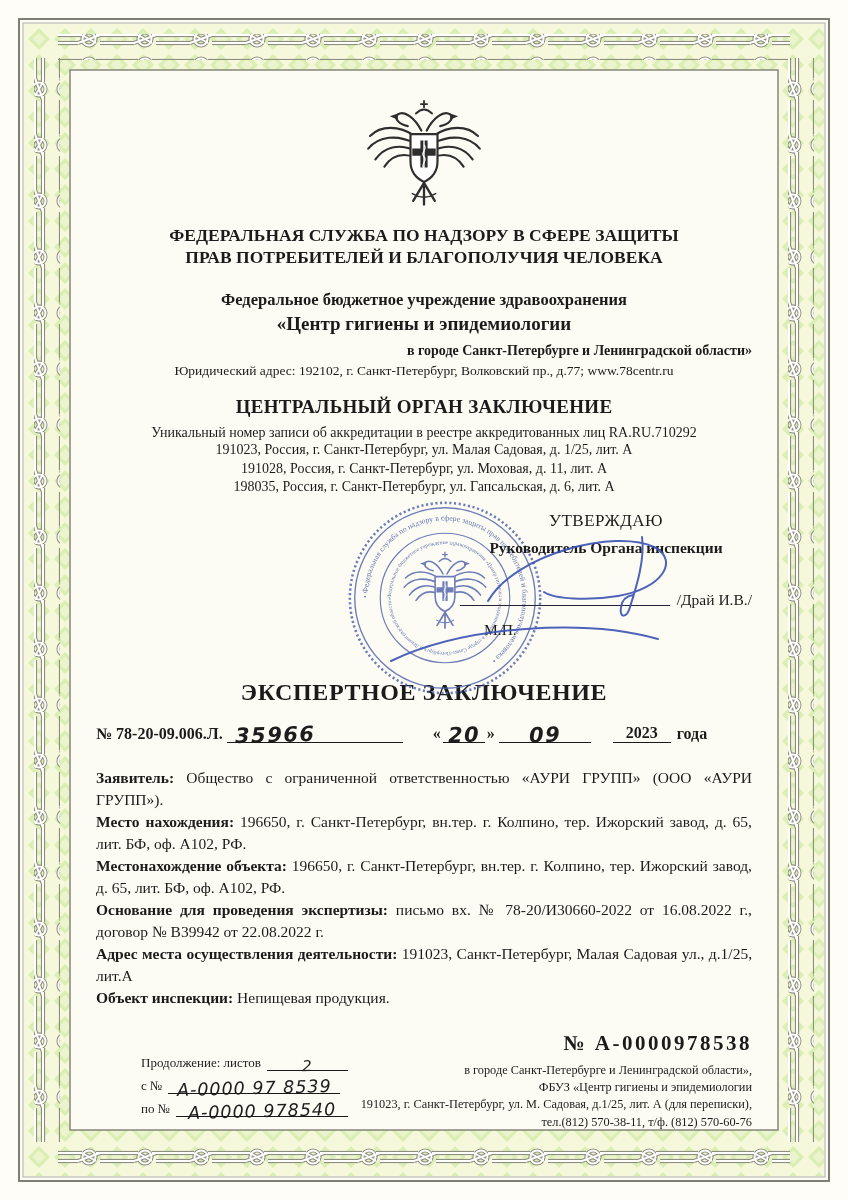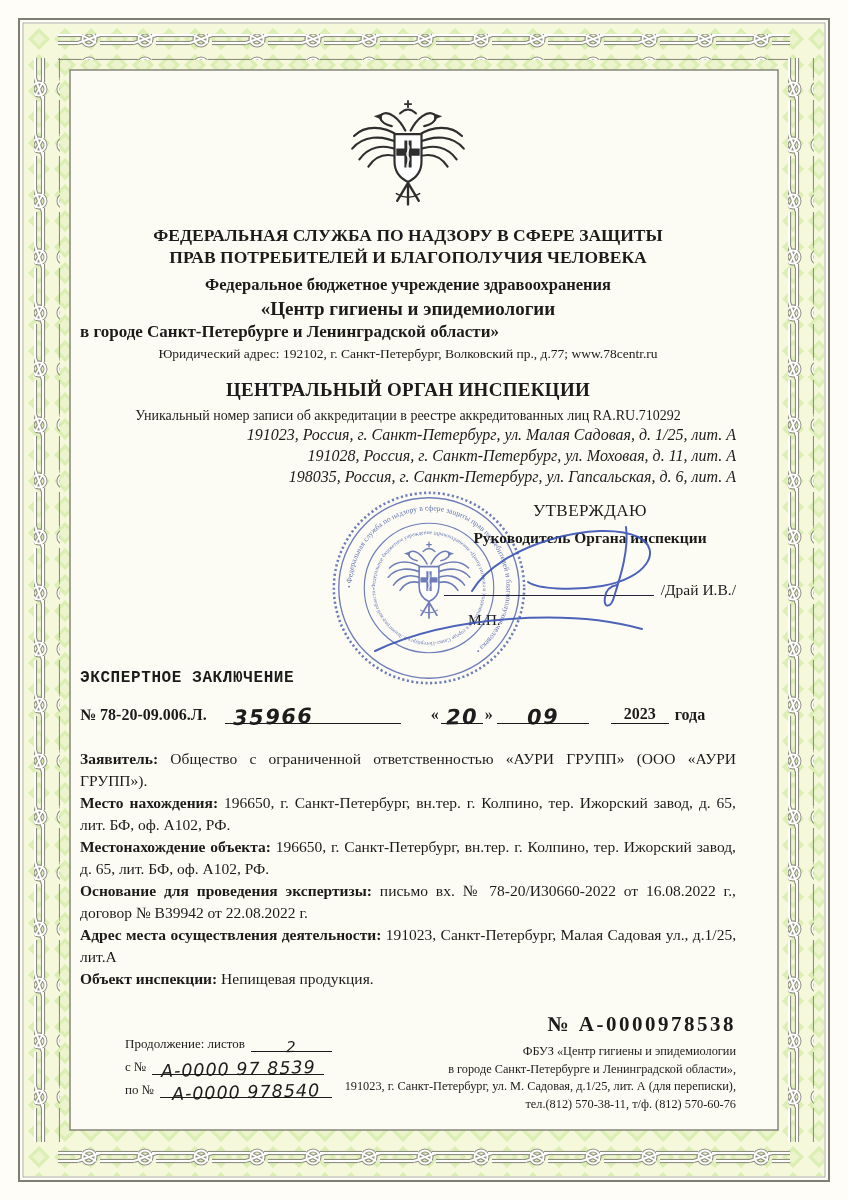--- a/index.html
+++ b/index.html
@@ -3,53 +3,53 @@
 <meta charset="utf-8">
 <style>
   html,body { margin:0; padding:0; background:#ffffff; }
   .page {
     position:relative; width:848px; height:1200px; margin:0 auto;
     background:#fefdf8; overflow:hidden;
     font-family:"Liberation Serif","DejaVu Serif",serif; color:#1b1b1b;
   }
   .border-svg { position:absolute; left:0; top:0; }
   .content {
-    position:absolute; left:54px; top:70px; width:708px; height:1060px;
+    position:absolute; left:70px; top:70px; width:708px; height:1060px;
     padding:0 26px; box-sizing:border-box;
   }
   .emblem { text-align:center; margin-top:28px; height:116px; }
   .svc { text-align:center; font-weight:bold; font-size:17.5px; line-height:1.26; margin-top:10px; }
-  .inst1 { text-align:center; font-weight:bold; font-size:16.5px; margin-top:7px; }
+  .inst1 { text-align:center; font-weight:bold; font-size:16.5px; margin-top:22px; }
   .inst2 { text-align:center; font-weight:bold; font-size:19px; margin-top:3px; }
-  .inst3 { text-align:left; font-weight:bold; font-size:17px; margin-top:2px; }
+  .inst3 { text-align:right; font-weight:bold; font-size:14px; margin-top:8px; }
   .legal { text-align:center; font-size:13.5px; margin-top:4px; }
   .coi   { text-align:center; font-weight:bold; font-size:19px; letter-spacing:.3px; margin-top:17px; }
   .accr  { text-align:center; font-size:14px; margin-top:7px; }
-  .addr  { text-align:right; font-size:16px; line-height:1.32;font-style:italic; }
+  .addr  { text-align:center; font-size:14px; line-height:1.32; }
 
   .approve { position:relative; height:172px; margin-top:6px; }
   .stamp-svg { position:absolute; left:246px; top:-8px; z-index:1; }
   .sig-svg { position:absolute; left:0; top:0; z-index:3; pointer-events:none; }
   .approve-col { position:absolute; right:0; top:8px; width:292px; z-index:2; }
   .approve-title { text-align:center; font-weight:normal; font-size:17px; letter-spacing:.5px; }
   .approver { text-align:center; font-weight:bold; font-size:15.5px; margin-top:8px; white-space:nowrap; }
   .sig-row { display:flex; margin-top:34px; }
   .sig-line { flex:1; border-bottom:1.6px solid #23233a; height:14px; margin-right:7px; }
   .sig-name { font-size:15.5px; white-space:nowrap; }
   .mp { position:absolute; left:388px; top:118px; z-index:2; font-size:15.5px; }
 
-  .doc-title { text-align:left; font-weight:bold; font-size:16px; letter-spacing:.6px; margin-top:4px;font-family:Liberation Mono, monospace; }
+  .doc-title { text-align:center; font-weight:bold; font-size:24px; letter-spacing:.6px; margin-top:4px; }
 
   .numline { display:flex; align-items:flex-end; margin-top:18px; font-size:16px; font-weight:bold; }
   .nl-slot { display:inline-flex; justify-content:center; align-items:flex-end; border-bottom:1.6px solid #1a1a1a; }
   .slot-num { width:168px; justify-content:flex-start; padding-left:8px; }
   .slot-day { width:42px; }
   .slot-mon { width:92px; margin-left:2px; }
   .slot-yr  { width:58px; margin-left:22px; }
-  .nl-prefix { margin-right:18px; white-space:nowrap; }
+  .nl-prefix { margin-right:4px; white-space:nowrap; }
   .gap28 { width:28px; }
   .q { margin:0 2px; }
   .yr-sfx { margin-left:6px; }
 
   .hand { font-family:"DejaVu Sans",sans-serif; font-style:italic; color:#1d1d1d;
           letter-spacing:1.5px; display:inline-block; transform:rotate(-1.5deg); }
   .hand-lg { font-size:21px; line-height:.85; position:relative; top:3px; }
 
   .body-block { margin-top:24px; }
   .bp { margin:0; font-size:15.5px; line-height:1.42; text-align:justify; }
@@ -165,21 +165,21 @@
       </svg>
     </div>
 
     <div class="svc">ФЕДЕРАЛЬНАЯ СЛУЖБА ПО НАДЗОРУ В СФЕРЕ ЗАЩИТЫ</div>
     <div class="svc" style="margin-top:0">ПРАВ ПОТРЕБИТЕЛЕЙ И БЛАГОПОЛУЧИЯ ЧЕЛОВЕКА</div>
     <div class="inst1">Федеральное бюджетное учреждение здравоохранения</div>
     <div class="inst2">«Центр гигиены и эпидемиологии</div>
     <div class="inst3">в городе Санкт-Петербурге и Ленинградской области»</div>
     <div class="legal">Юридический адрес: 192102, г. Санкт-Петербург, Волковский пр., д.77; www.78centr.ru</div>
 
-    <div class="coi">ЦЕНТРАЛЬНЫЙ ОРГАН ИНСПЕКЦИИ</div>
+    <div class="coi">ЦЕНТРАЛЬНЫЙ ОРГАН ЗАКЛЮЧЕНИЕ</div>
     <div class="accr">Уникальный номер записи об аккредитации в реестре аккредитованных лиц RA.RU.710292</div>
     <div class="addr">191023, Россия, г. Санкт-Петербург, ул. Малая Садовая, д. 1/25, лит. А</div>
     <div class="addr">191028, Россия, г. Санкт-Петербург, ул. Моховая, д. 11, лит. А</div>
     <div class="addr">198035, Россия, г. Санкт-Петербург, ул. Гапсальская, д. 6, лит. А</div>
 
     <div class="approve">
       <svg class="stamp-svg" width="206" height="206" viewBox="0 0 210 210">
         <g opacity="0.8" stroke="#4b5ea9" fill="none">
           <circle cx="105" cy="105" r="97" stroke-width="2.6" stroke-dasharray="2.2,2.6"></circle>
           <circle cx="105" cy="105" r="92" stroke-width="1.4"></circle>
@@ -244,22 +244,22 @@
       <p class="bp"><b class="bl">Место нахождения: </b><span>196650, г. Санкт-Петербург, вн.тер. г. Колпино, тер. Ижорский завод, д. 65, лит. БФ, оф. А102, РФ.</span></p>
       <p class="bp"><b class="bl">Местонахождение объекта: </b><span>196650, г. Санкт-Петербург, вн.тер. г. Колпино, тер. Ижорский завод, д. 65, лит. БФ, оф. А102, РФ.</span></p>
       <p class="bp"><b class="bl">Основание для проведения экспертизы: </b><span>письмо вх. № 78-20/И30660-2022 от 16.08.2022 г., договор № В39942 от 22.08.2022 г.</span></p>
       <p class="bp"><b class="bl">Адрес места осуществления деятельности: </b><span>191023, Санкт-Петербург, Малая Садовая ул., д.1/25, лит.А</span></p>
       <p class="bp"><b class="bl">Объект инспекции: </b><span>Непищевая продукция.</span></p>
     </div>
 
     <div class="footer">
       <div class="blank-num">№ А-0000978538</div>
       <div class="org-block">
+        <div>в городе Санкт-Петербурге и Ленинградской области»,</div>
         <div>ФБУЗ «Центр гигиены и эпидемиологии</div>
-        <div>в городе Санкт-Петербурге и Ленинградской области»,</div>
         <div>191023, г. Санкт-Петербург, ул. М. Садовая, д.1/25, лит. А (для переписки),</div>
         <div>тел.(812) 570-38-11, т/ф. (812) 570-60-76</div>
       </div>
       <div class="cont-block">
         <div class="cont-row">
           <span class="cont-label">Продолжение: листов</span>
           <span class="cont-slot cs1">
               <span class="hand hand-sm">2</span>
             </span>
         </div>

